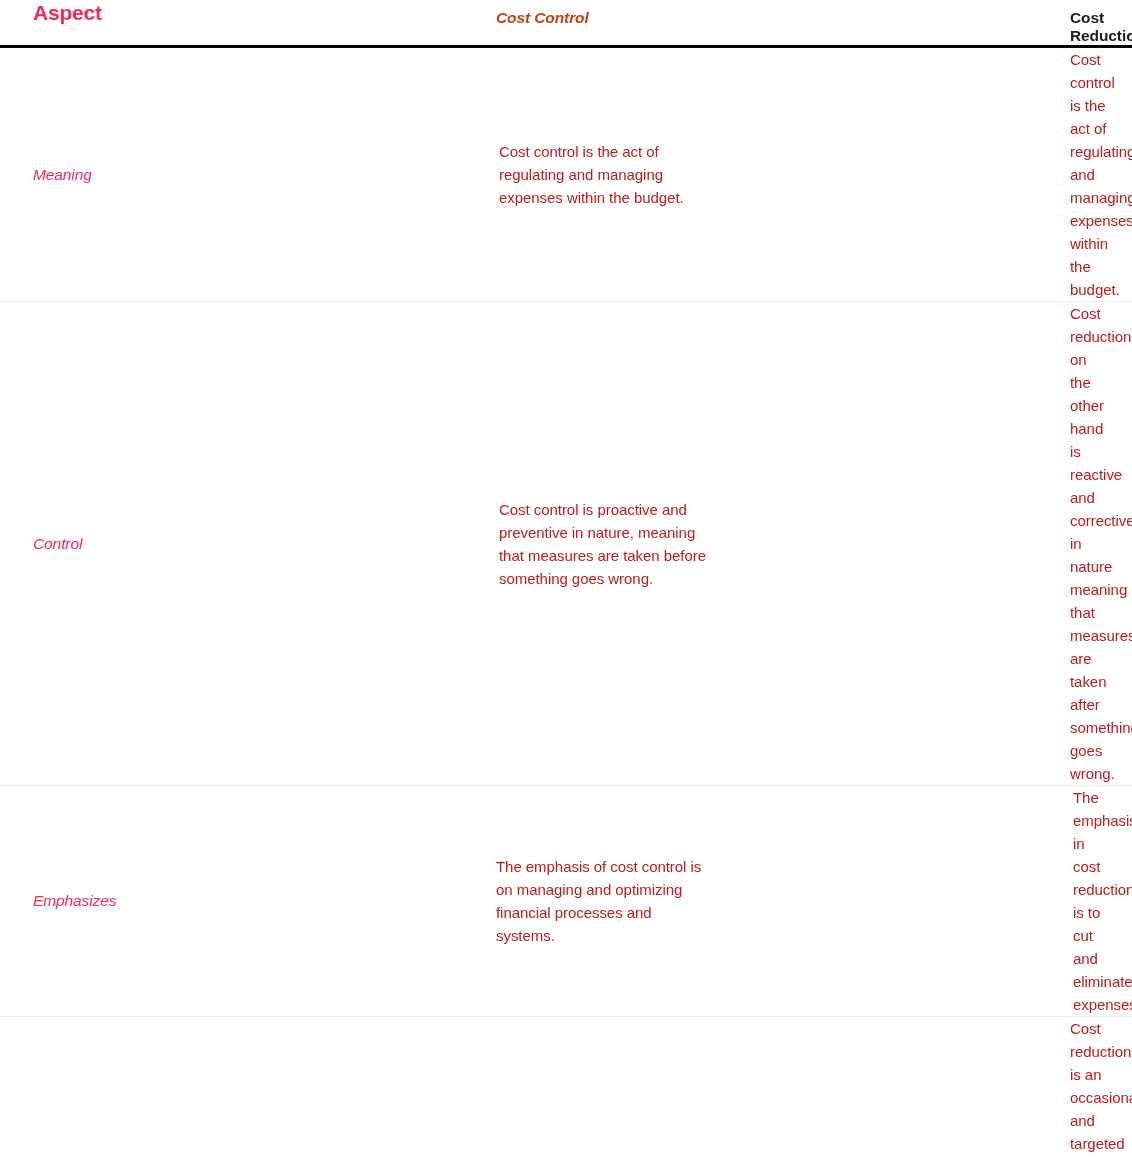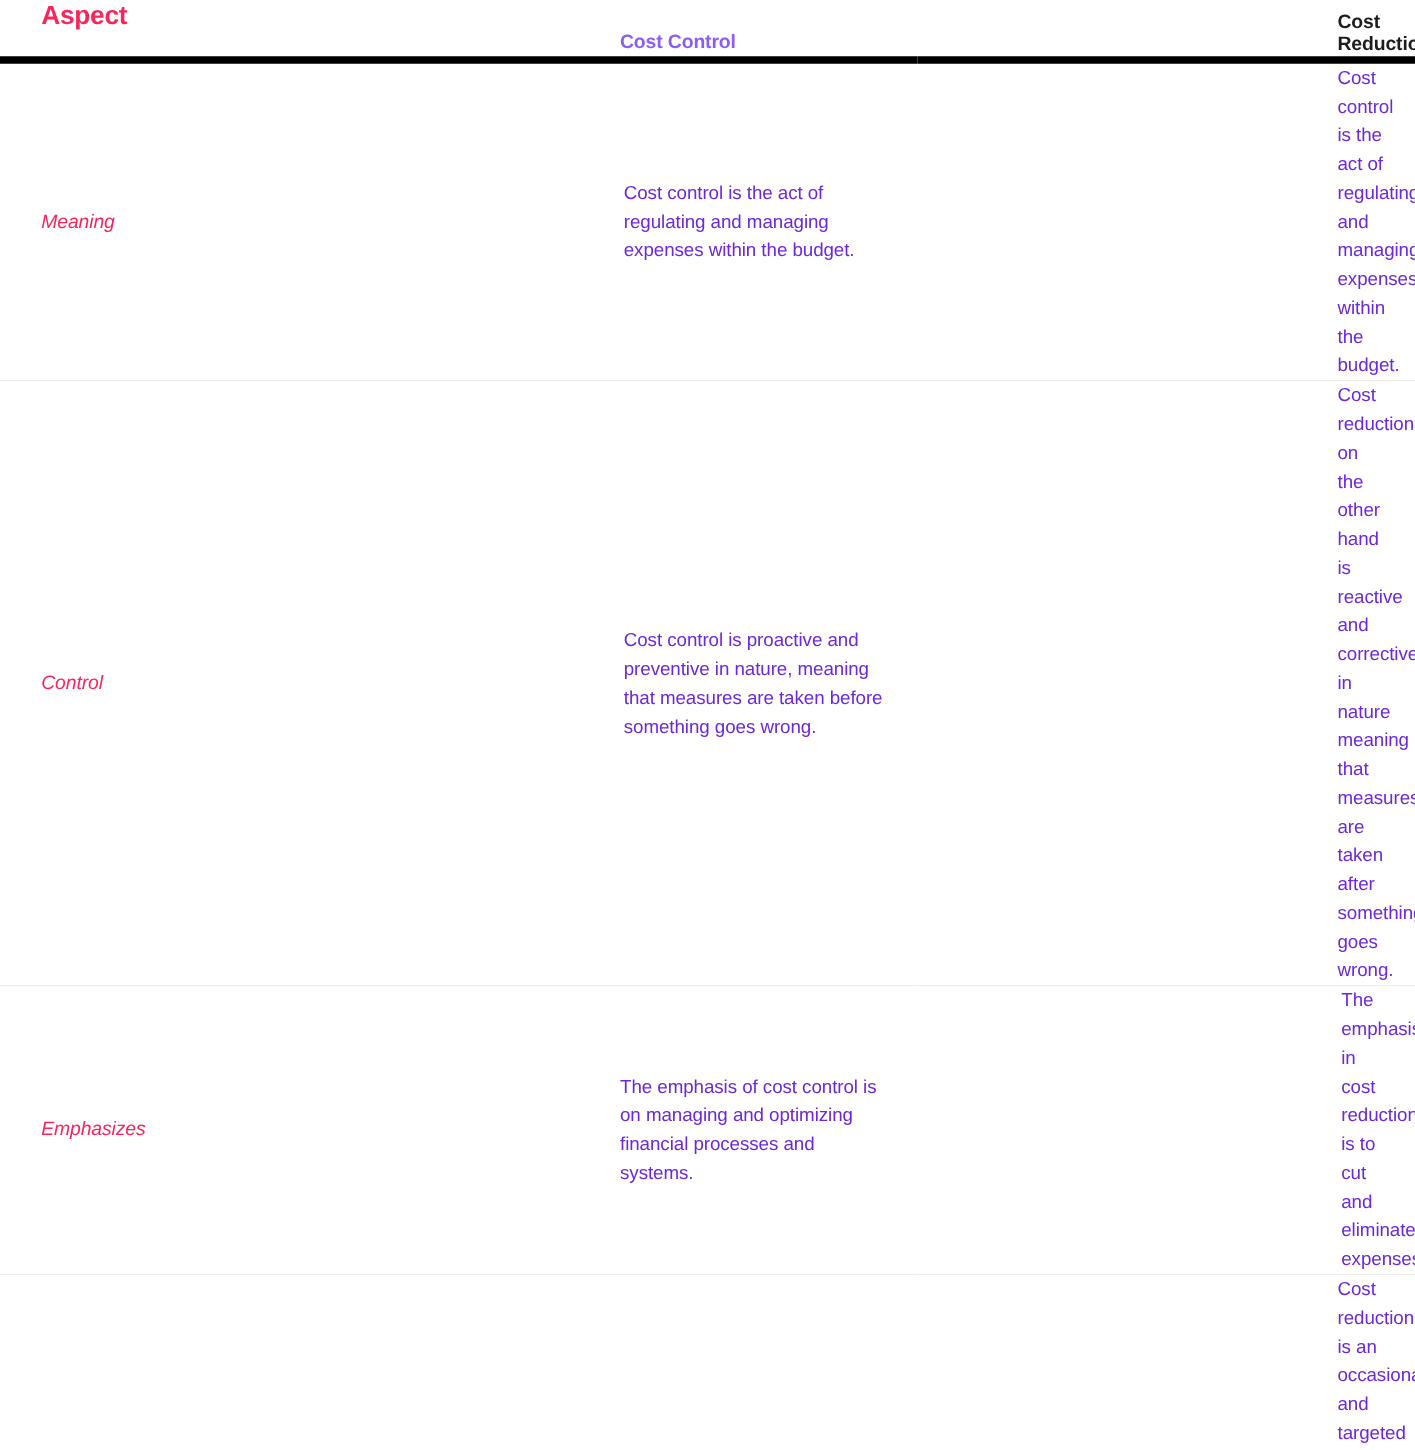--- a/index.html
+++ b/index.html
@@ -26,38 +26,39 @@
   .comparison-table col.col-aspect   { width: 248px; }
   .comparison-table col.col-control  { width: 486px; }
   .comparison-table col.col-reduction{ width: 398px; }
 
   
   thead tr { height: 45px; }
 
   thead th {
     text-align: left;
     vertical-align: top;
-    border-bottom: 6px solid #000000;
+    border-bottom: 3px solid #000000;
     padding: 0;
     font-weight: bold;
   }
 
   .th-aspect {
     padding-left: 33px;
     padding-top: 1px;
     color: #f8265a;
     font-size: 21px;
     letter-spacing: -0.2px;
   }
   .th-control {
     padding-left: 248px;
-    padding-top: 25px;
-    color: #8b5cf6;
+    padding-top: 9px;
+    color: #c2410c;
     font-size: 15.5px;
     letter-spacing: -0.1px;
+    font-style: italic;
   }
   .th-reduction {
     padding-left: 336px;
     padding-top: 9px;
     color: #1d1d20;
     font-size: 15.5px;
     letter-spacing: -0.1px;
   }
 
   
@@ -72,21 +73,21 @@
   .cell-aspect {
     padding-left: 33px;
     color: #f8265a;
     font-size: 15.5px;
     font-weight: normal;
     letter-spacing: -0.1px;
     white-space: nowrap;
     font-style: italic;
   }
   .cell-body {
-    color: #6d28d9;
+    color: #b91c1c;
     font-size: 15px;
     line-height: 23px;
     letter-spacing: -0.05px;
   }
   .cell-control  { padding-left: 248px; padding-right: 20px; }
   .cell-reduction{ padding-left: 336px; padding-right: 24px; }
 
   
   tr[data-row="meaning"]        .cell-control   { padding-left: 251px; }
   tr[data-row="nature"]         .cell-control   { padding-left: 251px; }

